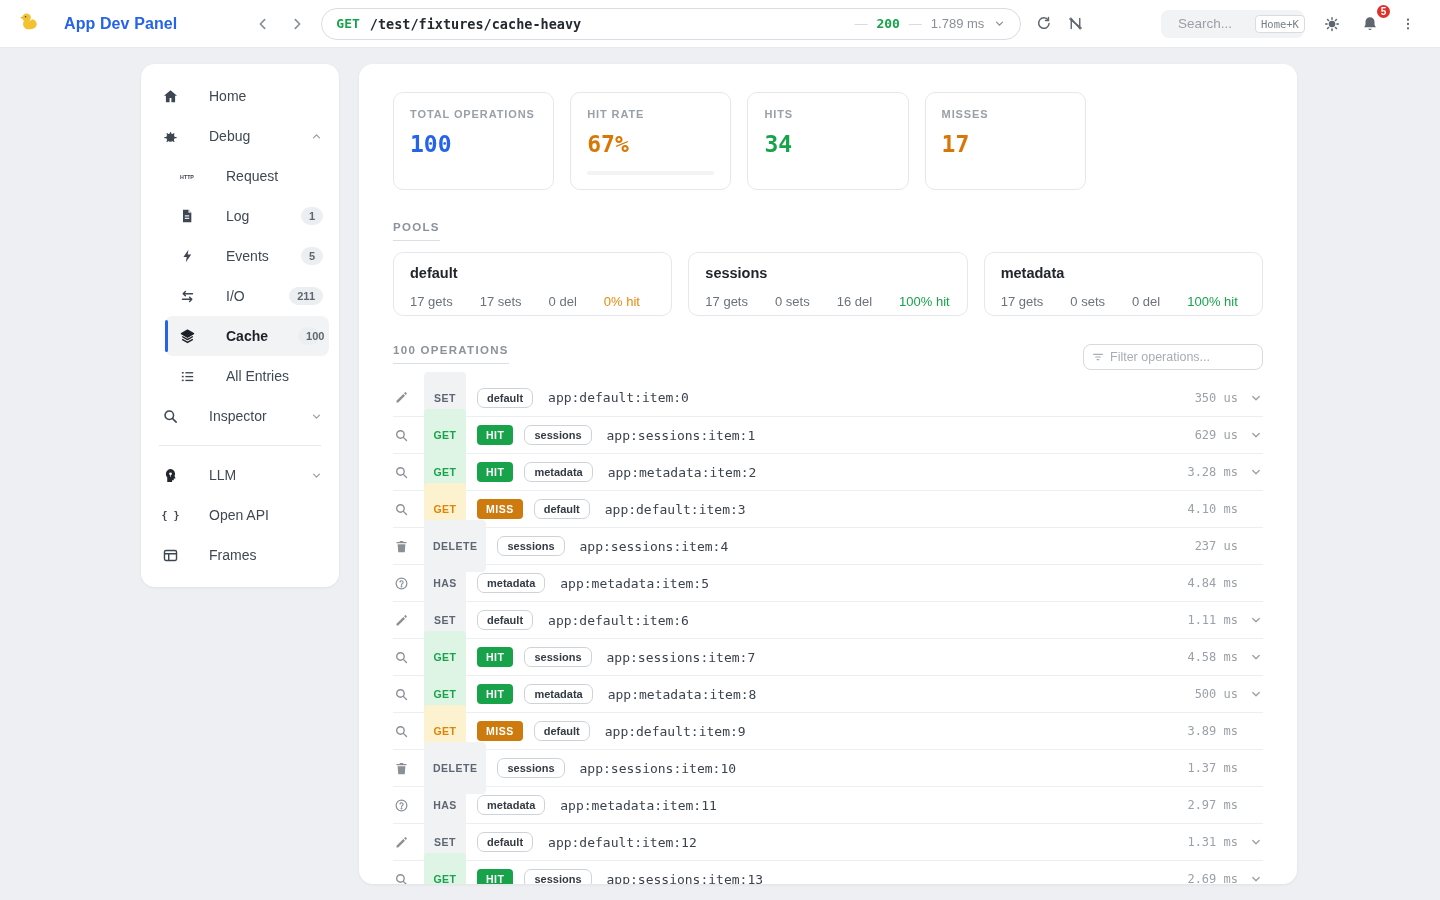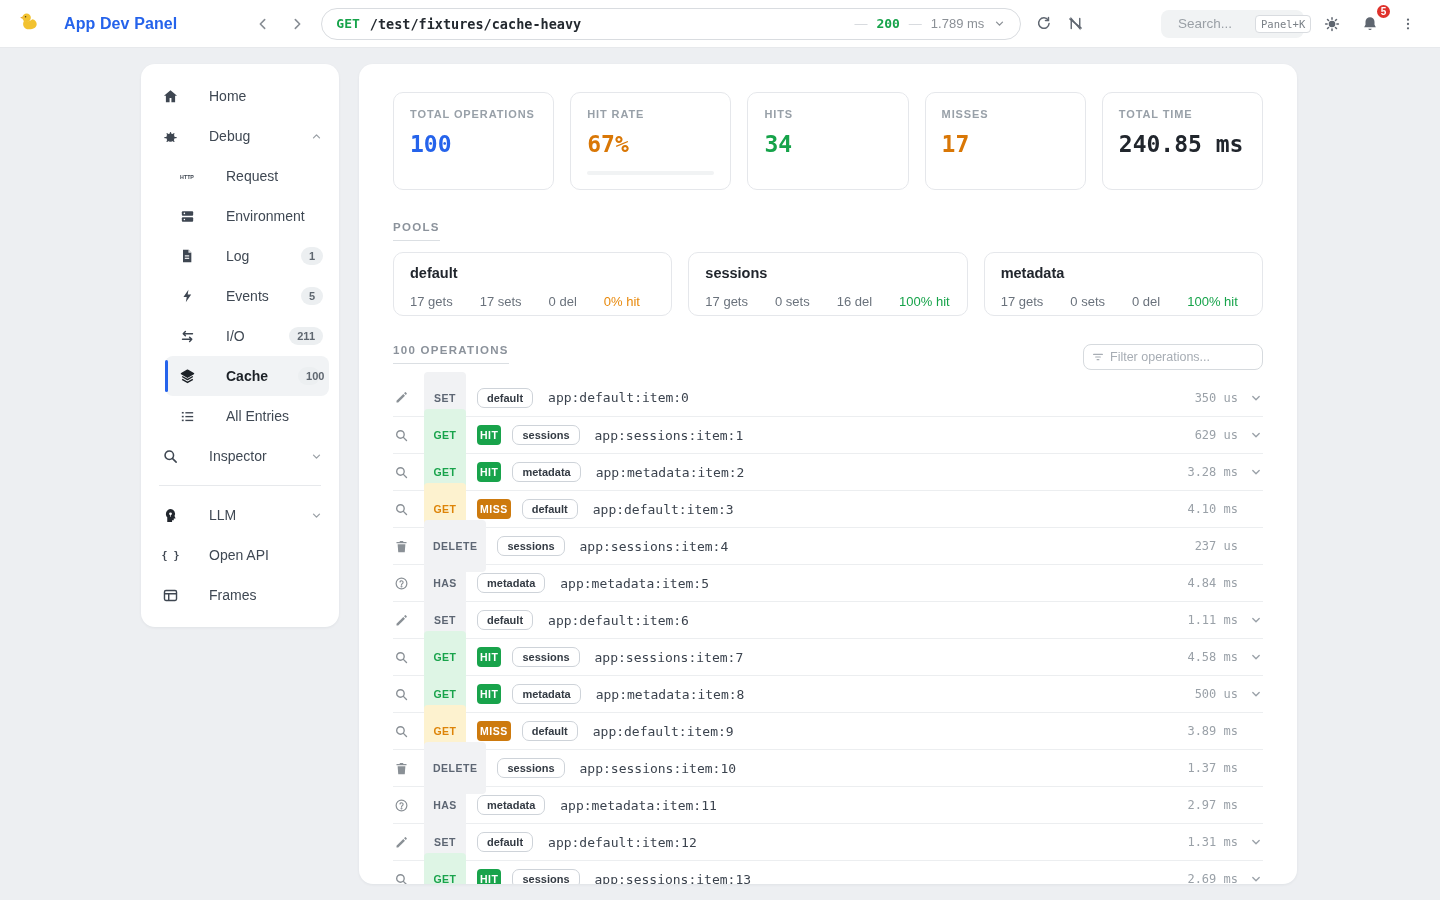--- a/index.html
+++ b/index.html
@@ -86,21 +86,21 @@
   .op-icon .ic { display:none; }
   .op-row[data-icon="pencil"] .ic-pencil { display:block; }
   .op-row[data-icon="magnifier"] .ic-magnifier { display:block; }
   .op-row[data-icon="trash"] .ic-trash { display:block; }
   .op-row[data-icon="question"] .ic-question { display:block; }
   .op-badge { font-size:10.5px; font-weight:bold; letter-spacing:.5px; border-radius:4px; padding:20px 9px;
               margin-left:3px; min-width:42px; text-align:center; }
   .op-row[data-variant="neutral"] .op-badge { background:#f1f2f4; color:#5d6673; }
   .op-row[data-variant="hit"] .op-badge { background:#def5e5; color:#18a34b; }
   .op-row[data-variant="miss"] .op-badge { background:#fdf2cf; color:#dd8408; }
-  .result-badge { font-size:10.5px; font-weight:bold; letter-spacing:.5px; border-radius:4px; padding:4px 3px; color:#fff; }
+  .result-badge { font-size:10.5px; font-weight:bold; letter-spacing:.5px; border-radius:4px; padding:4px 9px; color:#fff; }
   .op-row[data-variant="hit"] .result-badge { background:#18a34b; }
   .op-row[data-variant="miss"] .result-badge { background:#cd7a0e; }
   .result-badge:empty { display:none; }
   .pool-badge { border:1px solid #ced3d9; border-radius:7px; padding:3px 9px; font-size:11px; font-weight:bold;
                 color:#333a43; background:#fff; }
   .op-key { font-family:"DejaVu Sans Mono",monospace; font-size:13px; color:#3b434e; margin-left:4px; }
   .op-duration { margin-left:auto; font-family:"DejaVu Sans Mono",monospace; font-size:12px; color:#9aa1a8; }
   .row-chevron { width:14px; display:flex; }
   .op-row[data-expandable="false"] .row-chevron { visibility:hidden; }
 </style>
@@ -161,21 +161,21 @@
         </svg>
     </button>
   </div>
 
   <div class="searchbox">
     <svg width="14" height="14" viewBox="0 0 24 24" fill="none" stroke="#9aa0a6" stroke-width="2.2" stroke-linecap="round">
         <circle cx="10.5" cy="10.5" r="6"></circle>
         <path d="M15.2 15.2 20 20"></path>
       </svg>
     <input class="search-input" placeholder="Search..." style="">
-    <span class="kbd">Panel+K</span>
+    <span class="kbd">Home+K</span>
   </div>
 
   <div class="right-icons">
     <button class="icon-btn">
       <svg width="18" height="18" viewBox="0 0 24 24" fill="none" stroke="#5f6670" stroke-width="2" stroke-linecap="round">
         <circle cx="12" cy="12" r="3.4" fill="#5f6670"></circle>
         <path d="M12 3.5v2M12 18.5v2M3.5 12h2M18.5 12h2M6 6l1.4 1.4M16.6 16.6 18 18M18 6l-1.4 1.4M7.4 16.6 6 18"></path>
       </svg>
     </button>
     <button class="icon-btn bell-wrap">
@@ -223,31 +223,20 @@
 
   <div class="side-item sub">
     <span class="s-icon">
       <svg width="19" height="17" viewBox="0 0 24 24">
           <text x="12" y="15" text-anchor="middle" font-size="7.5" font-weight="bold" fill="#3e4651" font-family="Liberation Sans">HTTP</text>
         </svg>
     </span>
     <span>Request</span>
   </div>
 
-  <div class="side-item sub">
-    <span class="s-icon">
-      <svg width="17" height="17" viewBox="0 0 24 24" fill="#3e4651">
-          <rect x="4" y="4.5" width="16" height="6.3" rx="1.4"></rect>
-          <rect x="4" y="13.2" width="16" height="6.3" rx="1.4"></rect>
-          <circle cx="7.6" cy="7.6" r="1.1" fill="#fff"></circle>
-          <circle cx="7.6" cy="16.3" r="1.1" fill="#fff"></circle>
-        </svg>
-    </span>
-    <span>Environment</span>
-  </div>
 
   <div class="side-item sub">
     <span class="s-icon">
       <svg width="16" height="16" viewBox="0 0 24 24" fill="#3e4651">
           <path d="M6 2.8h8.4L18.5 7v14.2H6z"></path>
           <path d="M14.2 2.8v4.4h4.3" fill="#fff" opacity=".85"></path>
           <rect x="8.7" y="11" width="6.6" height="1.7" fill="#fff"></rect>
           <rect x="8.7" y="14.6" width="6.6" height="1.7" fill="#fff"></rect>
         </svg>
     </span>
@@ -371,24 +360,20 @@
       </div>
     </div>
     <div class="stat-card">
       <div class="stat-label">HITS</div>
       <div class="stat-value" style="color: rgb(22, 163, 74);">34</div>
     </div>
     <div class="stat-card">
       <div class="stat-label">MISSES</div>
       <div class="stat-value" style="color: rgb(217, 119, 6);">17</div>
     </div>
-    <div class="stat-card">
-      <div class="stat-label">TOTAL TIME</div>
-      <div class="stat-value" style="color: rgb(33, 38, 45);">240.85 ms</div>
-    </div>
   </div>
 
   <section class="pools-section">
     <div class="section-heading">POOLS</div>
     <div class="pools-grid">
       <div class="pool-card">
         <div class="pool-name">default</div>
         <div class="pool-stats">
           <span>17 gets</span>
           <span>17 sets</span>

